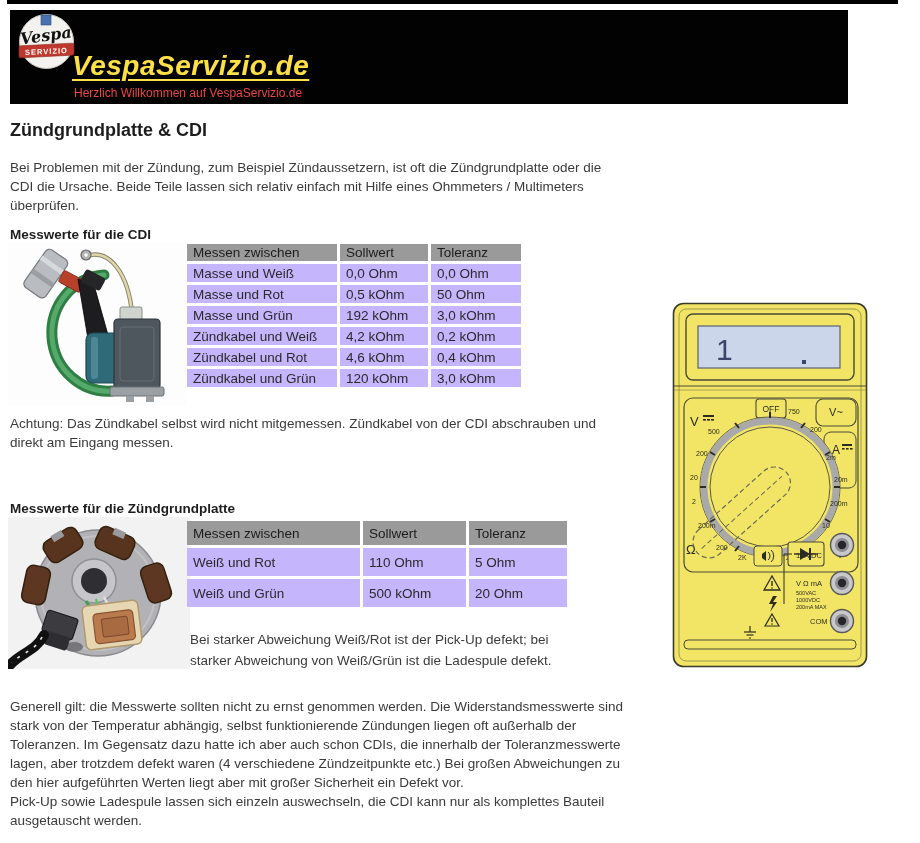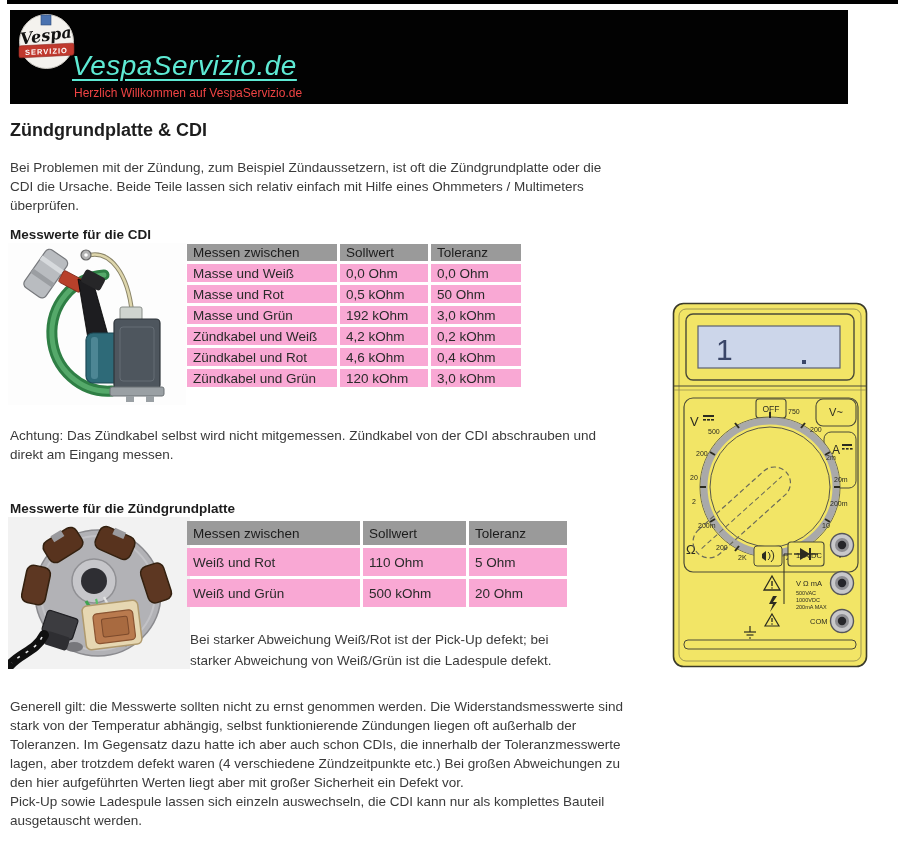--- a/index.html
+++ b/index.html
@@ -4,38 +4,38 @@
 <style>
   * { margin:0; padding:0; box-sizing:border-box; }
   html,body { background:#fff; }
   body { font-family:"Liberation Sans", sans-serif; color:#3a3a3a; }
   .canvas { position:relative; width:920px; height:843px; background:#fff; overflow:hidden; }
 
   .topline { position:absolute; left:7px; top:0; width:891px; height:4px; background:#000; }
 
   .site-header { position:absolute; left:10px; top:10px; width:838px; height:94px; background:#020202; }
   .logo-wrap { position:absolute; left:8px; top:3px; width:57px; height:57px; }
-  .site-title { position:absolute; left:62px; top:40px; font-size:28px; font-weight:normal; font-style:italic;
-                color:#5eead4; text-decoration:underline; text-decoration-thickness:2px; text-underline-offset:4px;
+  .site-title { position:absolute; left:62px; top:40px; font-size:28px; font-weight:bold; font-style:italic;
+                color:#fde047; text-decoration:underline; text-decoration-thickness:2px; text-underline-offset:4px;
                 letter-spacing:0.5px; cursor:pointer; }
   .site-subtitle { position:absolute; left:64px; top:76px; font-size:12px; color:#ef4444; }
 
   .page-title { position:absolute; left:10px; top:120px; font-size:18px; font-weight:bold; color:#1d1d1d; }
   .intro { position:absolute; left:10px; top:158px; width:600px; font-size:13.5px; line-height:19px; }
 
   .sec-head-1 { position:absolute; left:10px; top:227px; font-size:13.5px; font-weight:bold; color:#1d1d1d; }
   .cdi-img { position:absolute; left:8px; top:243px; }
   .data-table { position:absolute; border-collapse:separate; border-spacing:3px; font-size:13.5px; color:#2a2a2a; }
   .t1 { left:184px; top:241px; }
   .data-table th { background:#9a9a9a; color:#1c1c1c; font-weight:normal; text-align:left; padding:0 6px; }
-  .data-table td { padding:1px 6px; text-align:left; background:#f9a8d4; }
+  .data-table td { padding:1px 6px; text-align:left; background:#c4b5fd; }
   .t1 th { width:150px; height:17px; }
   .t1 th:nth-child(2){ width:88px; } .t1 th:nth-child(3){ width:90px; }
   .t1 td { height:18px; }
-  .note-achtung { position:absolute; left:10px; top:414px; width:612px; font-size:13.5px; line-height:19px;margin-top:12px; }
+  .note-achtung { position:absolute; left:10px; top:414px; width:612px; font-size:13.5px; line-height:19px; }
 
   .sec-head-2 { position:absolute; left:10px; top:501px; font-size:13.5px; font-weight:bold; color:#1d1d1d; }
   .stator-img { position:absolute; left:8px; top:517px; }
   .t2 { left:184px; top:518px; }
   .t2 th { width:173px; height:24px; }
   .t2 th:nth-child(2){ width:103px; } .t2 th:nth-child(3){ width:98px; }
   .t2 td { height:28px; }
   .note-stator { position:absolute; left:190px; top:629px; width:392px; font-size:13.5px; line-height:21px; }
 
   .multimeter-wrap { position:absolute; left:672px; top:302px; }

